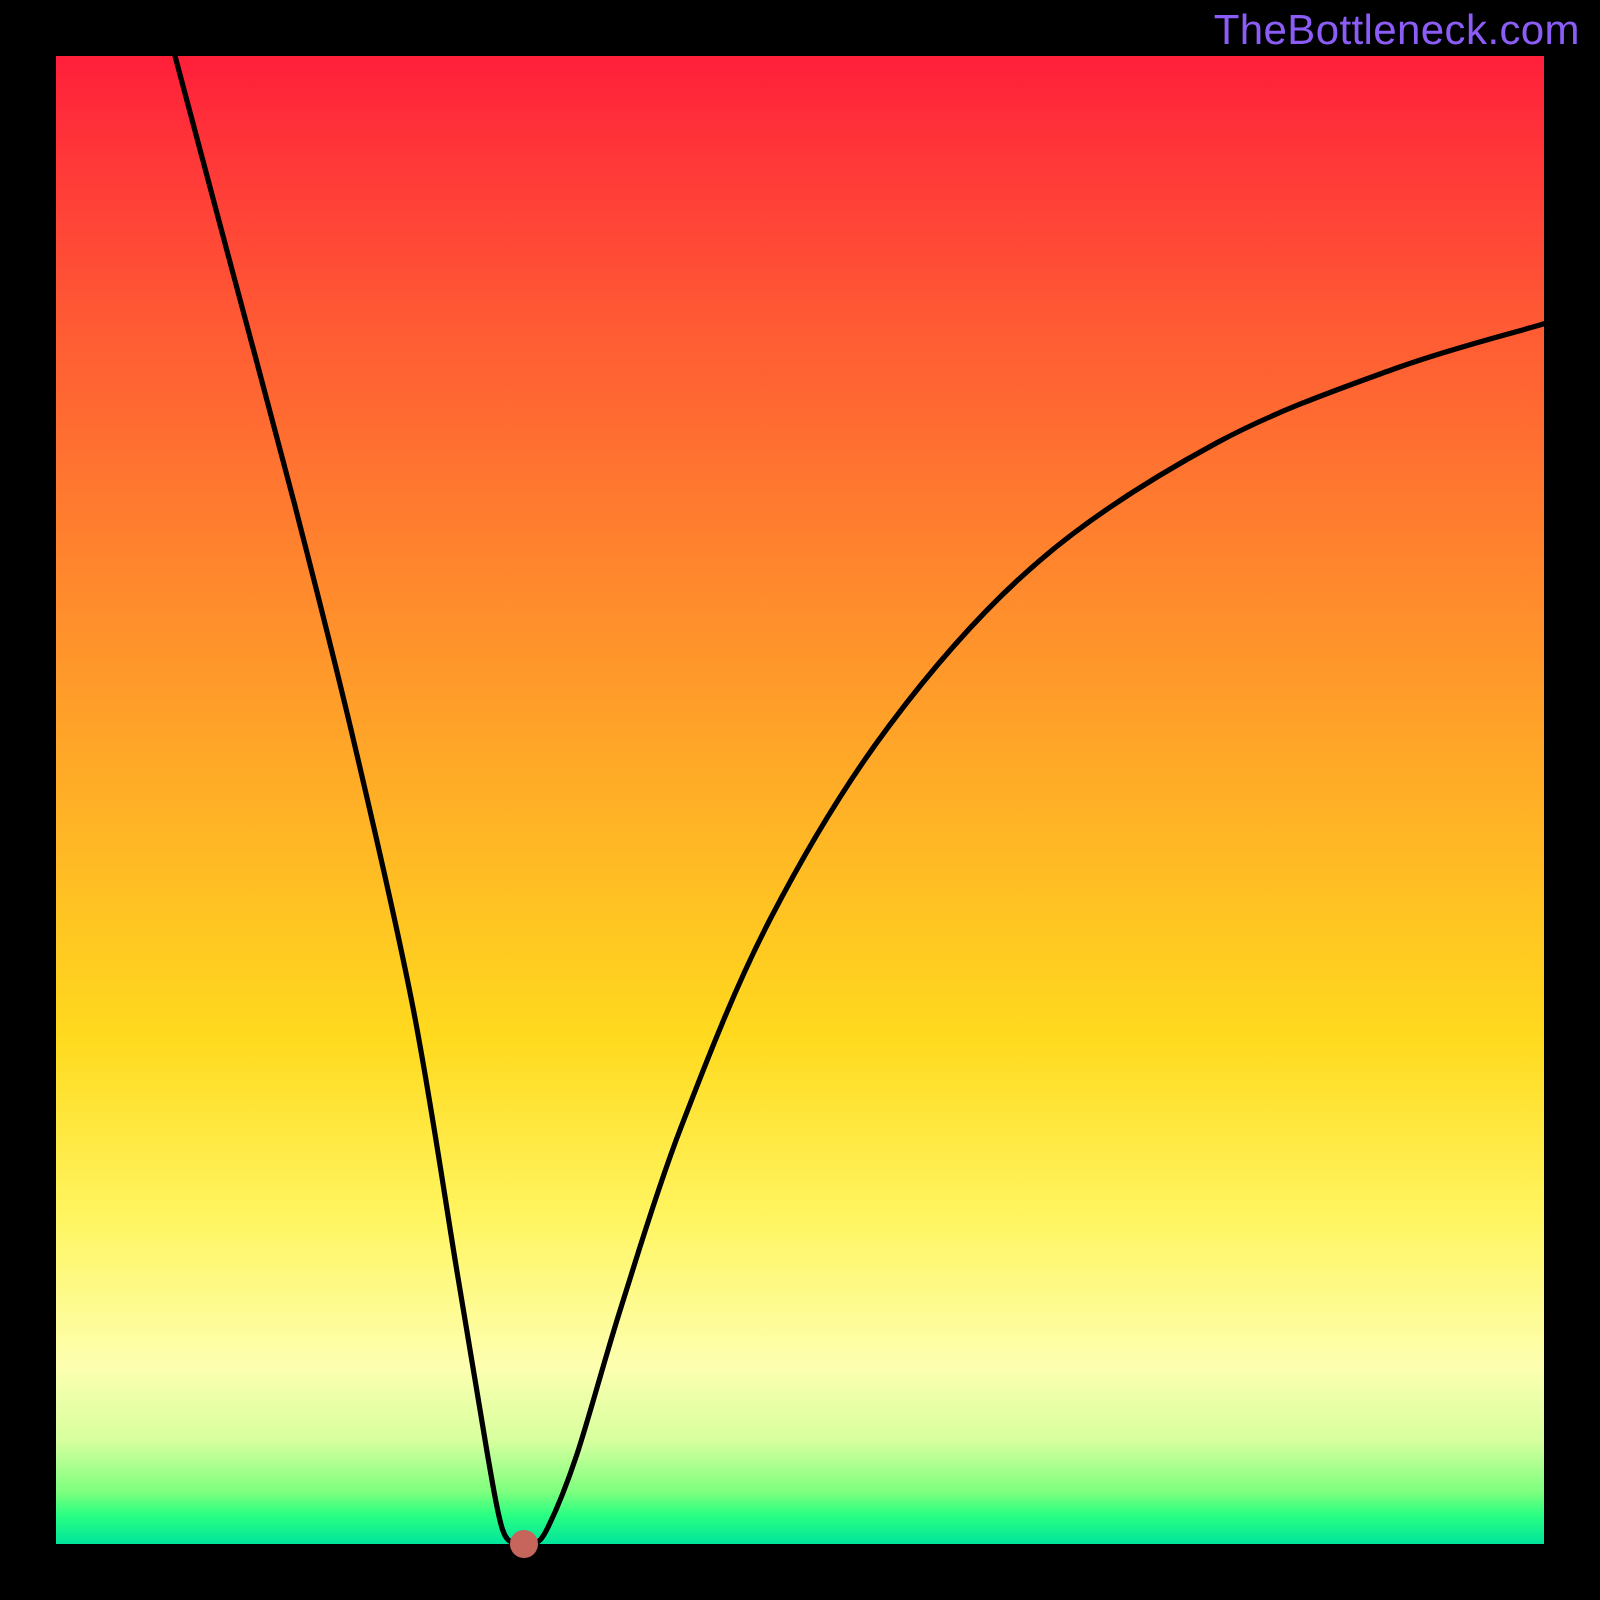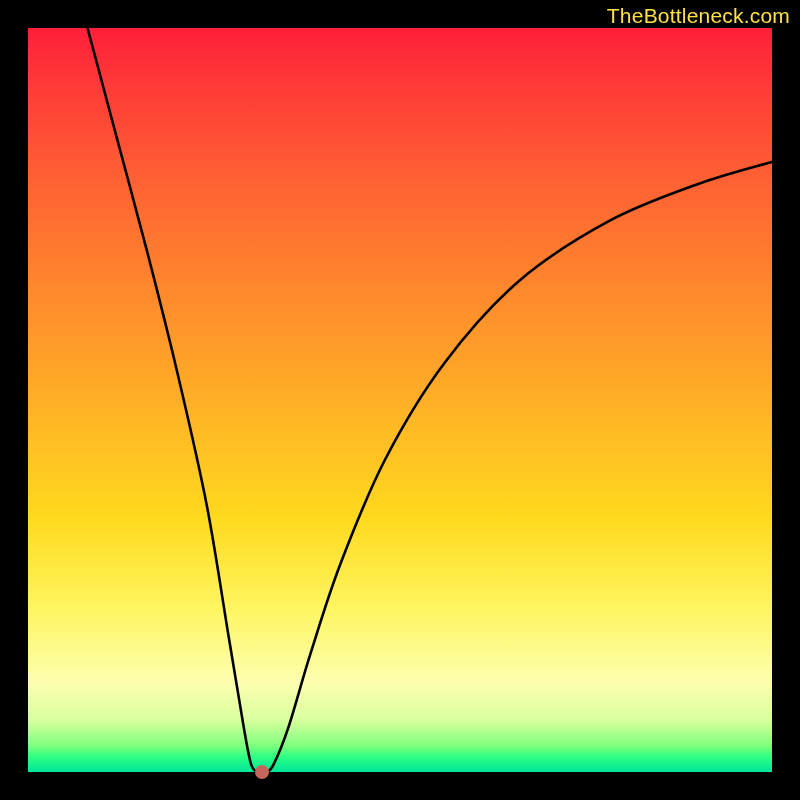--- a/index.html
+++ b/index.html
@@ -38,21 +38,21 @@
       #d8ff9e 93%,
       #7eff7e 96.5%,
       #2cff82 98%,
       #00e59c 100%
     );
   }
   .watermark {
     position: absolute;
     top: 4px;
     right: 10px;
-    color: #fde047;
+    color: #8b5cf6;
     font-size: 21px;
     font-weight: 500;
     letter-spacing: 0.2px;
     user-select: none;
   }
   svg.curve {
     position: absolute;
     left: 0; top: 0;
     width: 100%; height: 100%;
   }

